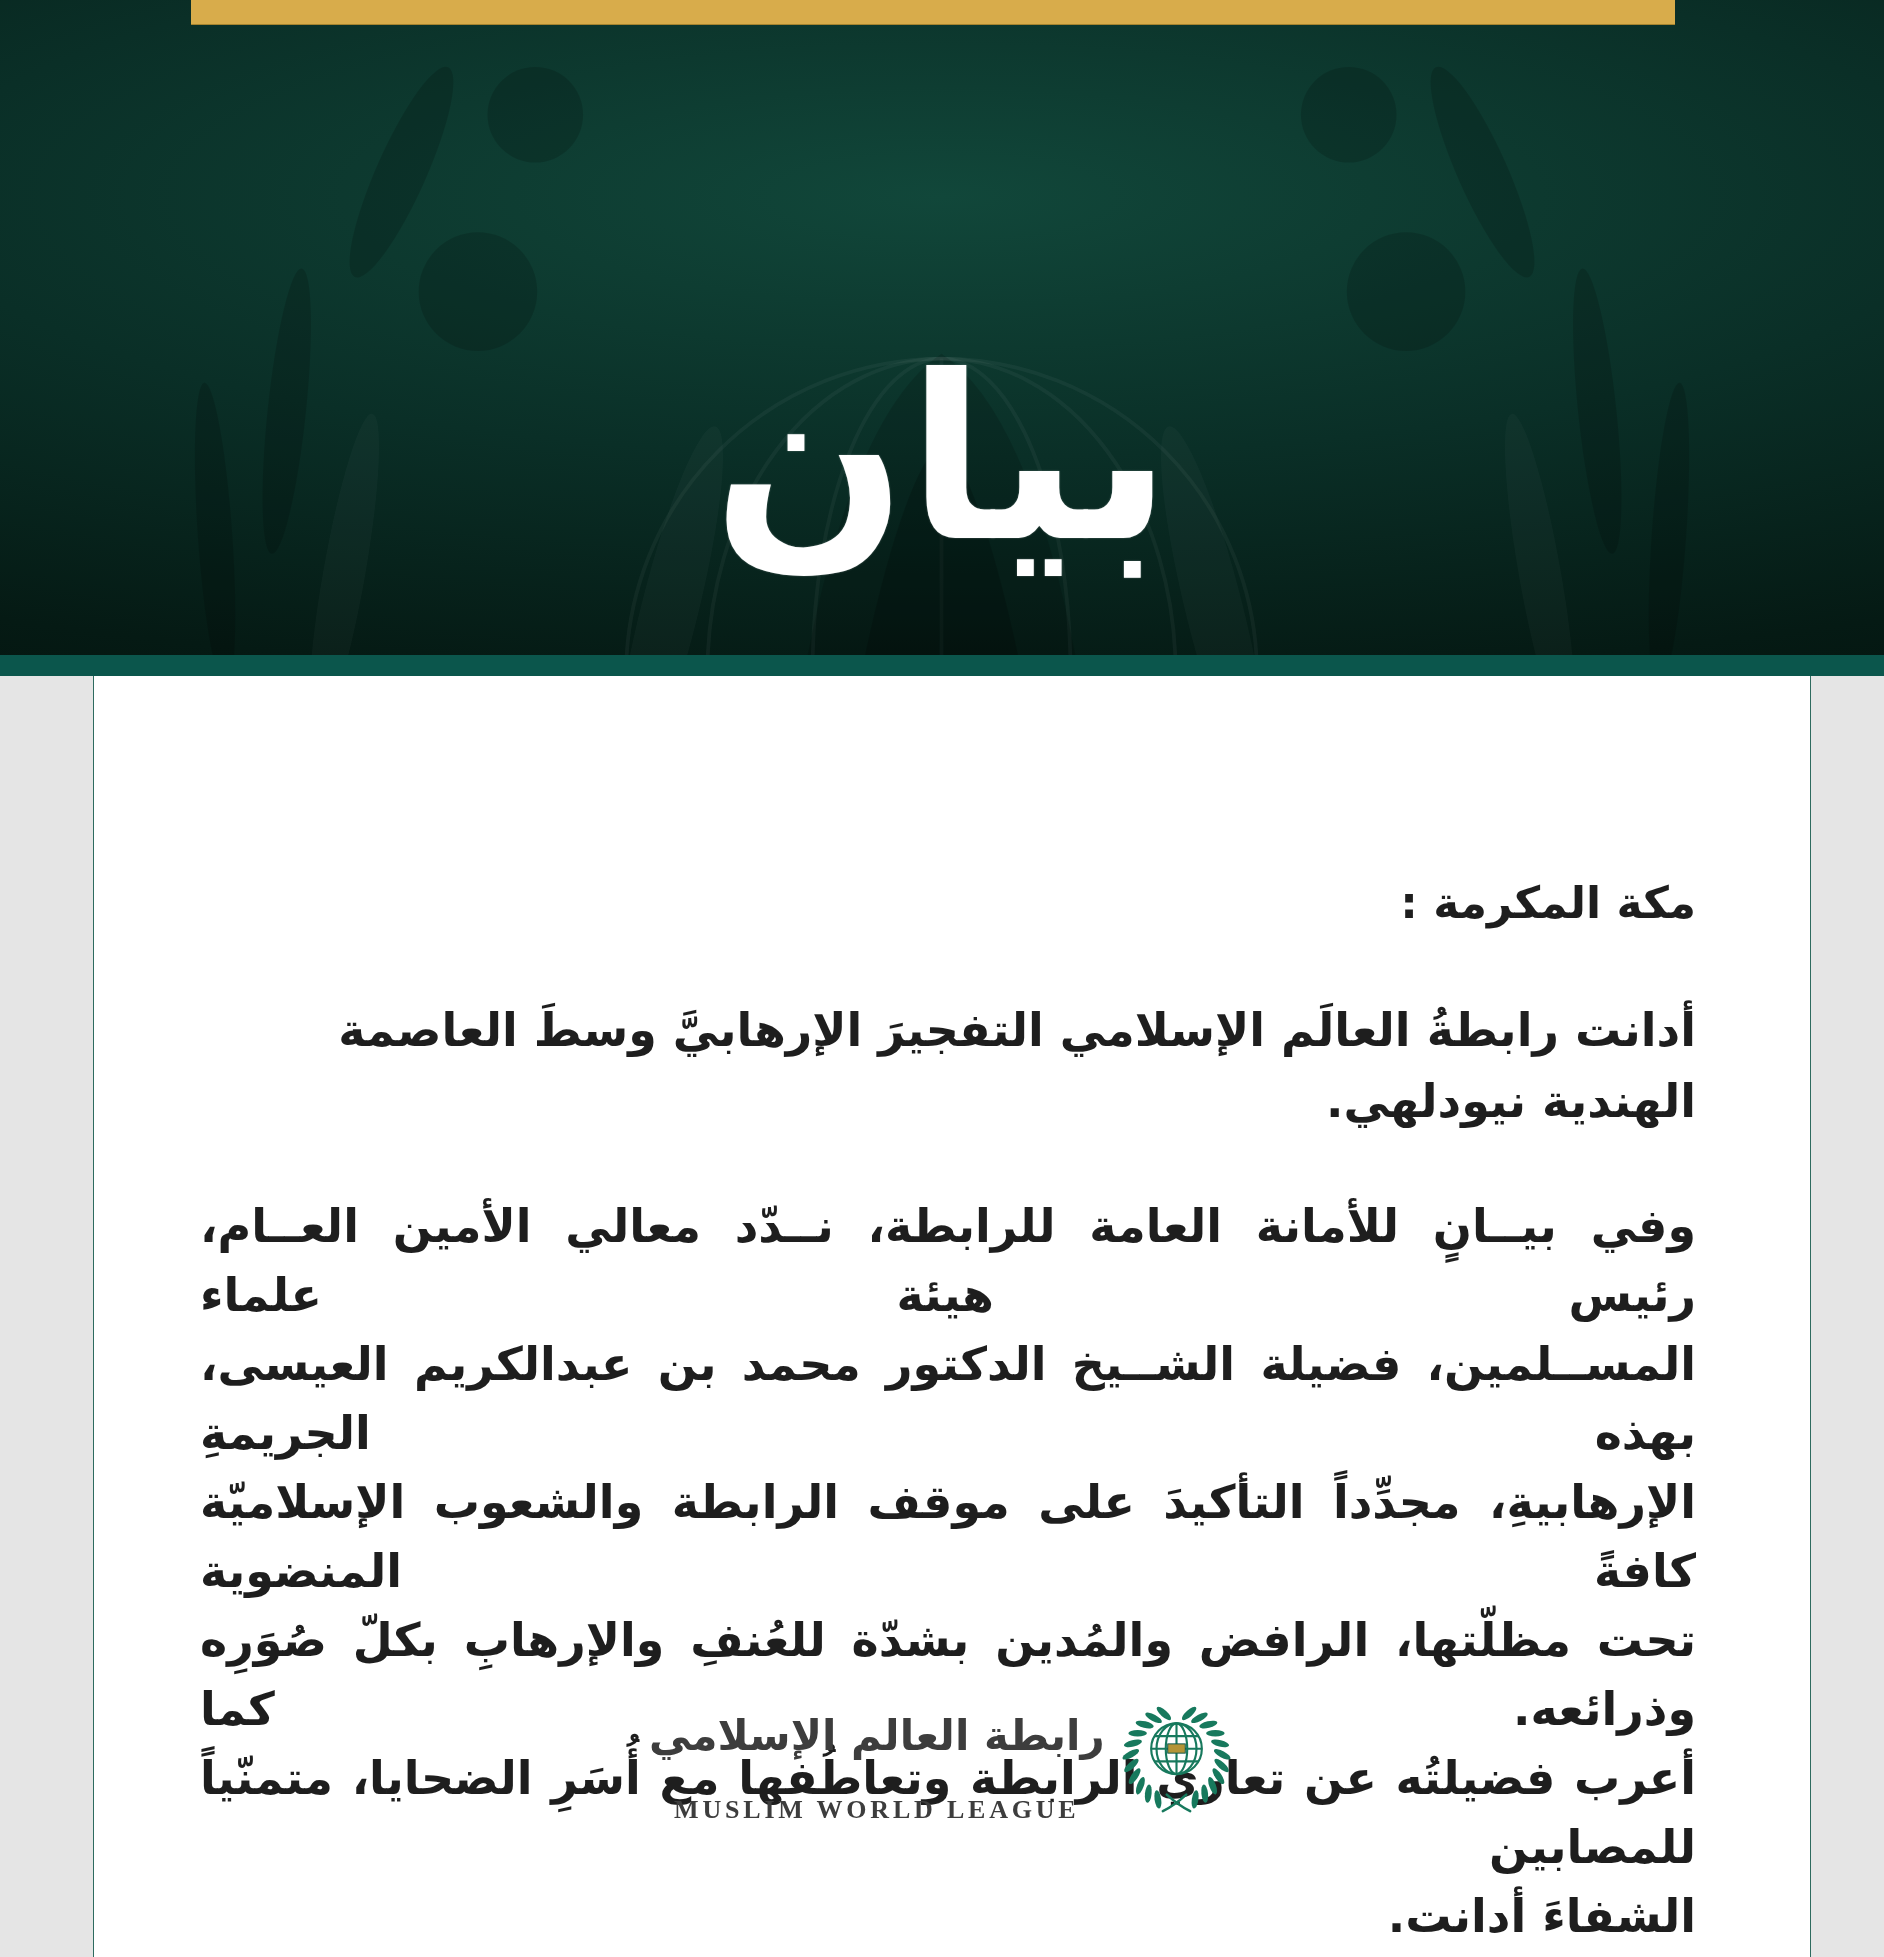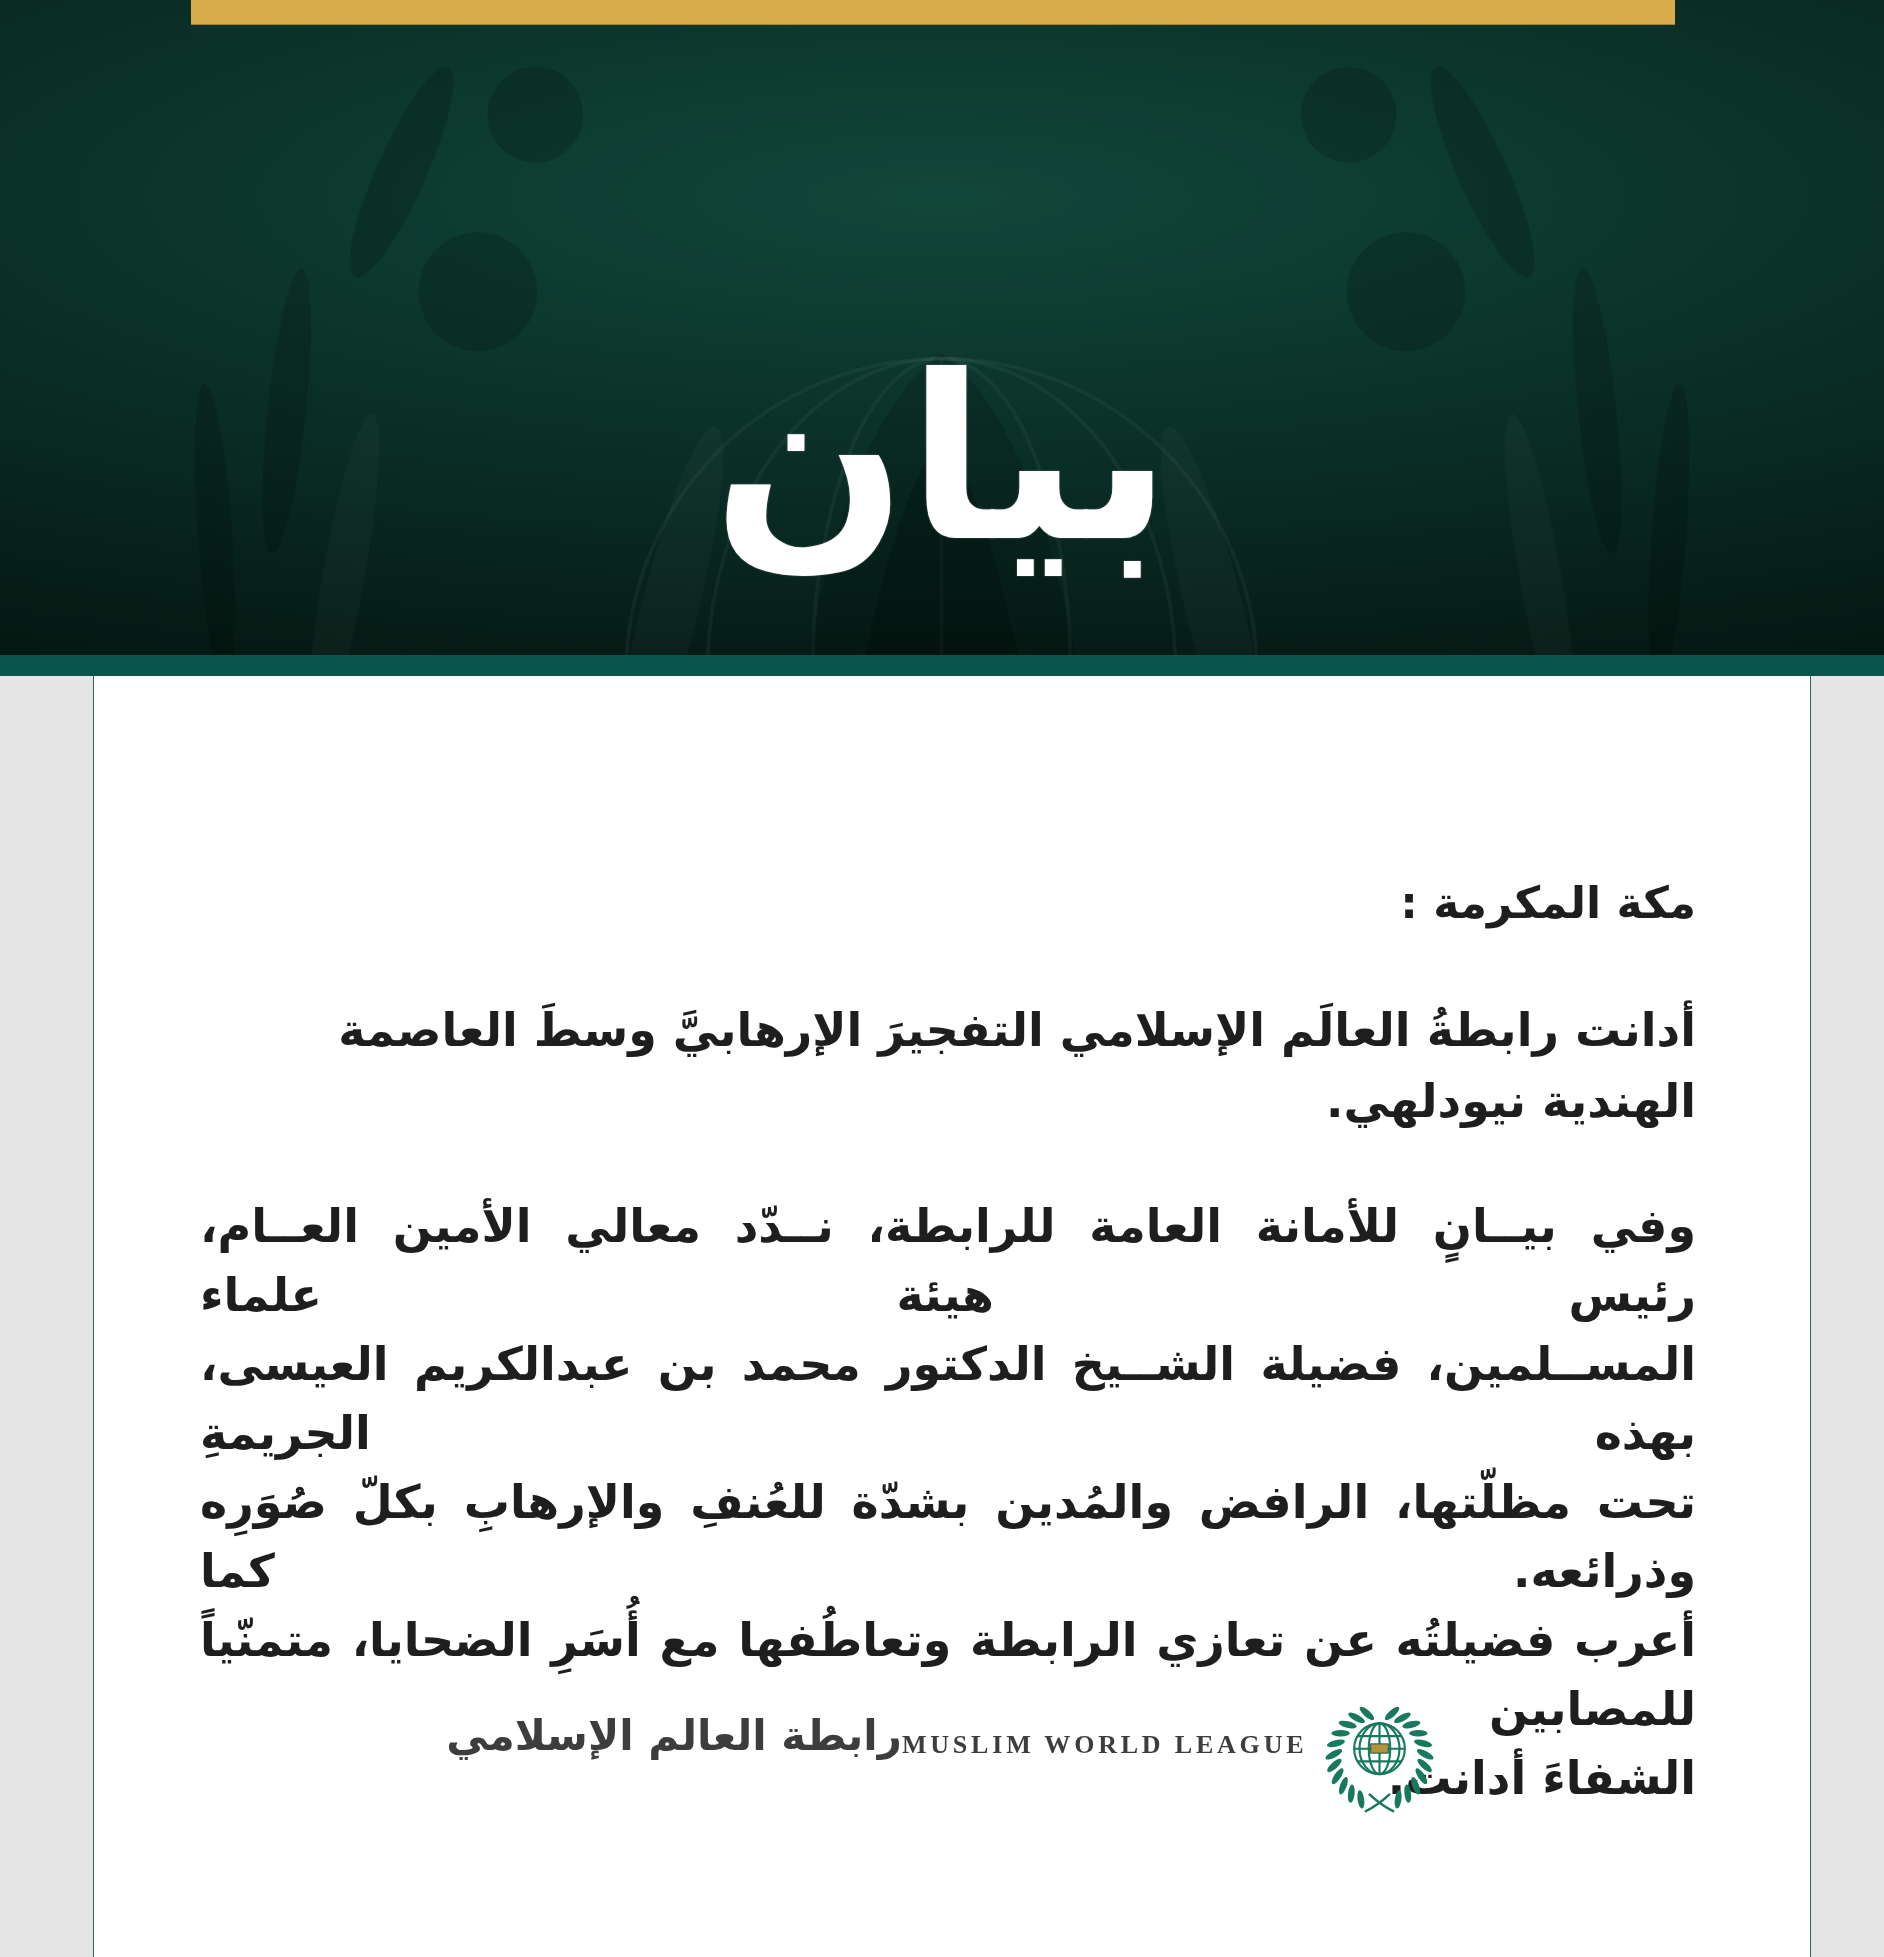--- a/index.html
+++ b/index.html
@@ -49,21 +49,21 @@
   }
   .body-par{margin-top:55px;font-size:46px;font-weight:700;line-height:69px;}
   .jline{text-align:justify;text-align-last:justify;}
   .jline.last{text-align:right;text-align-last:right;}
   
   .logo-row{
     position:absolute;left:0;top:1694px;width:1884px;z-index:2;
     display:flex;align-items:flex-start;justify-content:center;gap:13.4px;
     direction:ltr;
   }
-  .logo-text{display:flex;flex-direction:row;align-items:center;}
+  .logo-text{display:flex;flex-direction:column;align-items:center;}
   .logo-arabic{
     font-size:42px;font-weight:700;color:#3D3D3D;line-height:84px;
     direction:rtl;white-space:nowrap;
   }
   .logo-english{
     font-family:"Liberation Serif",serif;font-weight:700;color:#3D3D3D;
     font-size:26px;letter-spacing:3.8px;white-space:nowrap;margin-top:17px;
   }
   .emblem{width:117px;height:117px;flex:0 0 auto;margin-top:5.7px;}
 </style>
@@ -119,20 +119,21 @@
   <div class="strip"></div>
 
   <div class="card">
     <div class="location">مكة المكرمة :</div>
 
     <div class="lead">أدانت رابطةُ العالَم الإسلامي التفجيرَ الإرهابيَّ وسطَ العاصمة الهندية نيودلهي.</div>
 
     <div class="body-par">
       <div class="jline">وفي بيــانٍ للأمانة العامة للرابطة، نــدّد معالي الأمين العــام، رئيس هيئة علماء</div>
       <div class="jline">المســلمين، فضيلة الشــيخ الدكتور محمد بن عبدالكريم العيسى، بهذه الجريمةِ</div>
+      <div class="jline">الإرهابيةِ، مجدِّداً التأكيدَ على موقف الرابطة والشعوب الإسلاميّة كافةً المنضوية</div>
       <div class="jline">تحت مظلّتها، الرافض والمُدين بشدّة للعُنفِ والإرهابِ بكلّ صُوَرِه وذرائعه. كما</div>
       <div class="jline">أعرب فضيلتُه عن تعازي الرابطة وتعاطُفها مع أُسَرِ الضحايا، متمنّياً للمصابين</div>
       <div class="jline last">الشفاءَ أدانت.</div>
     </div>
   </div>
 
   <div class="logo-row">
     <div class="logo-text">
       <div class="logo-arabic">رابطة العالم الإسلامي</div>
       <div class="logo-english">MUSLIM WORLD LEAGUE</div>

